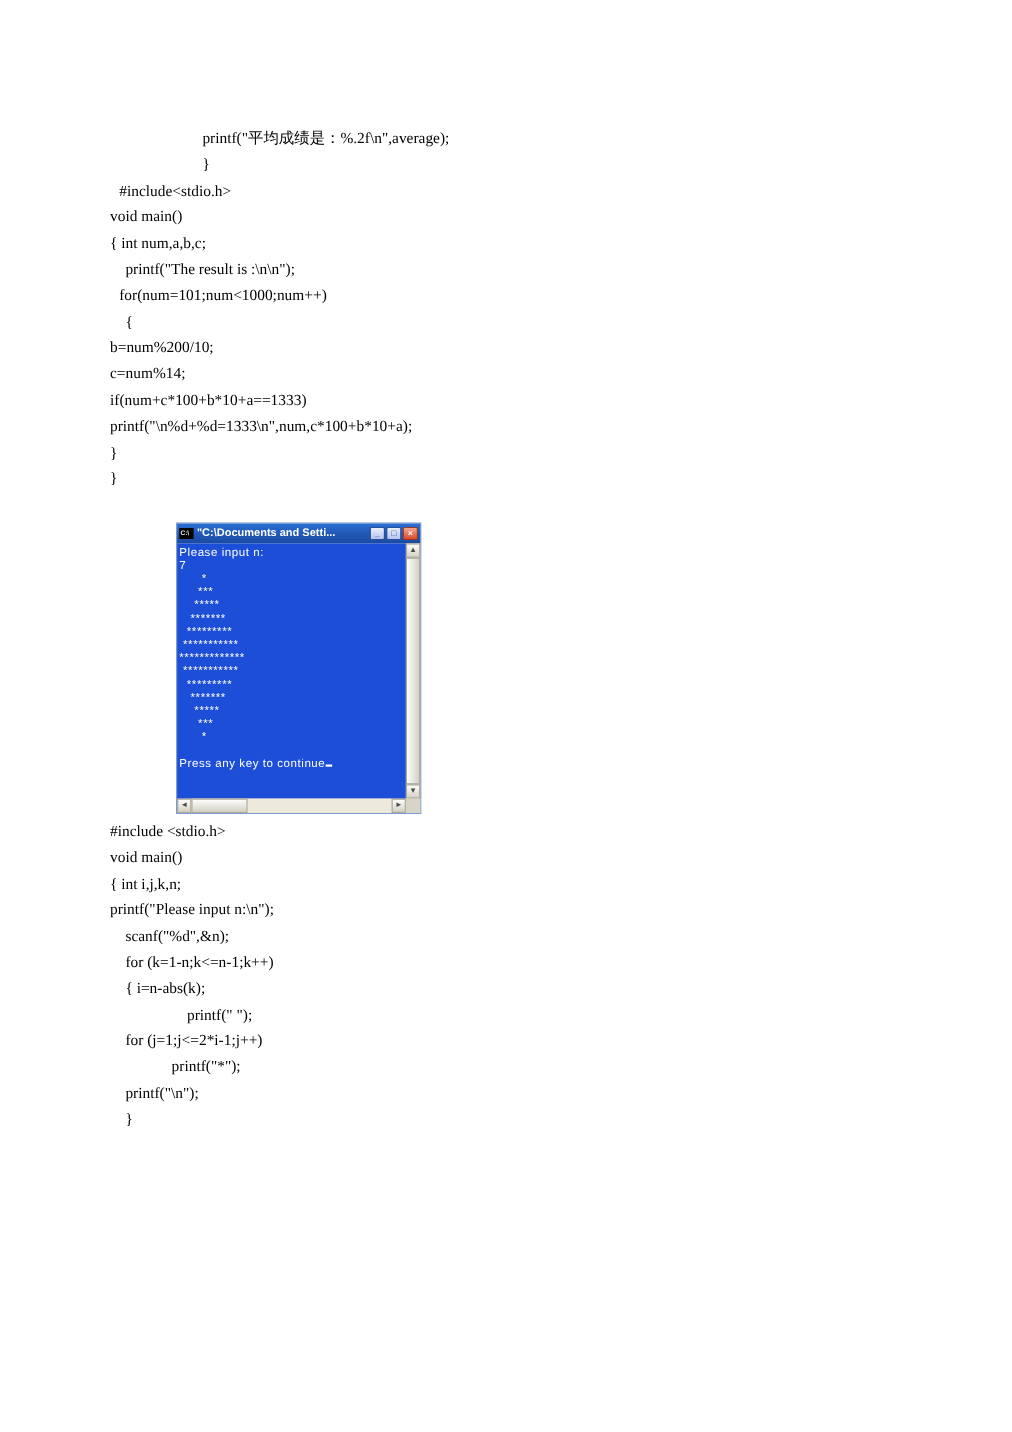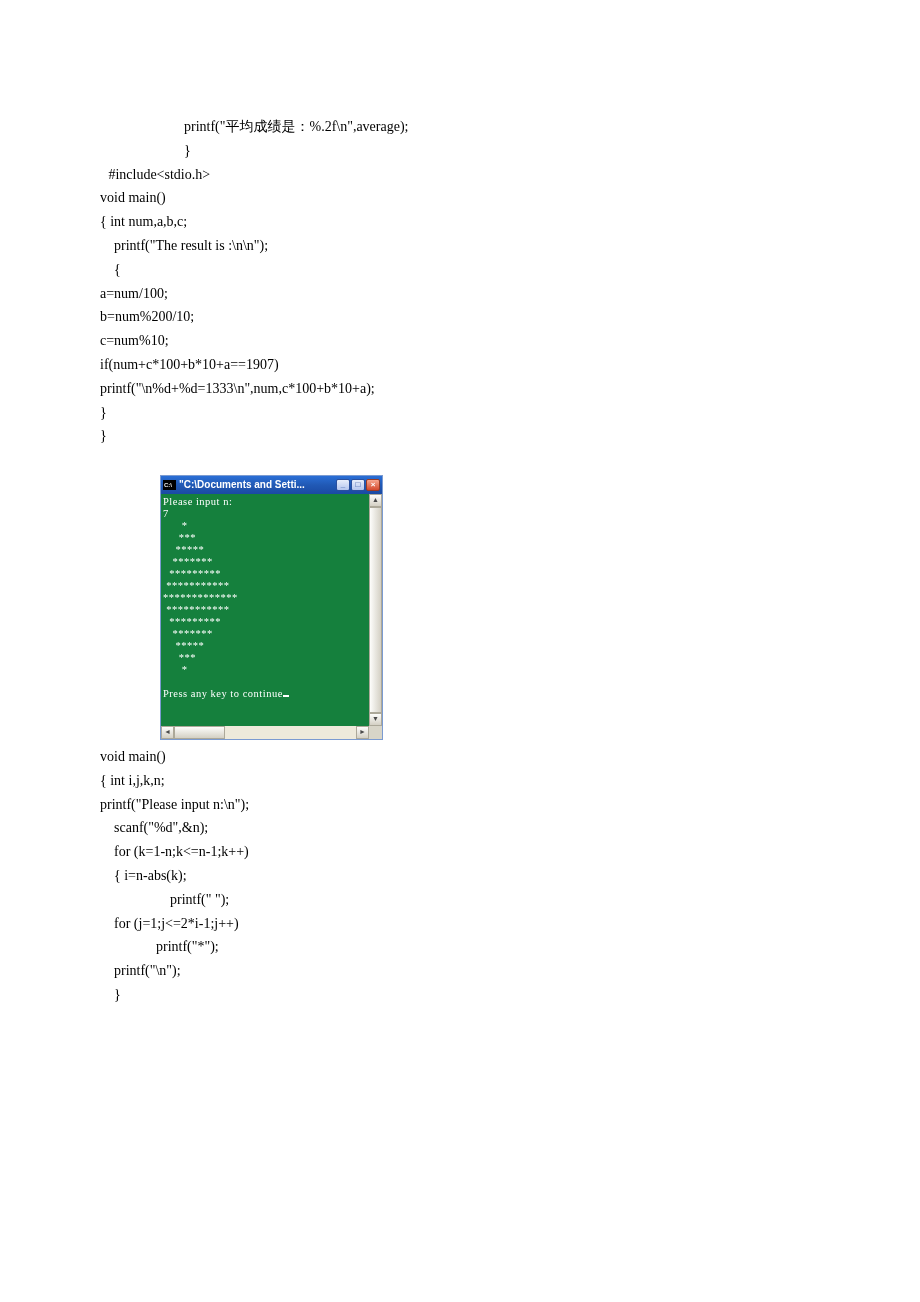--- a/index.html
+++ b/index.html
@@ -70,23 +70,23 @@
       box-sizing: border-box;
     }
     .win-btn.close {
       background: linear-gradient(to bottom,#f7a68e,#d54a2e);
       color: #fff;
       font-weight: bold;
       border-color: #9a3a24;
     }
     .console-body-wrap { display: flex; }
     .console-body {
-      background: #15803d;
+      background: #1d4ed8;
       color: #fff;
-      font-family: Liberation Serif, serif;
+      font-family: Liberation Sans, sans-serif;
       font-size: 10.5px;
       line-height: 12px;
       white-space: pre;
       padding: 2px 0 2px 2px;
       flex: 1;
       min-height: 232px;
       box-sizing: border-box;
       letter-spacing: 0.5px;
     }
     .vscrollbar {
@@ -153,25 +153,25 @@
 
 <div class="page">
 
   <p class="para indent-3">printf("平均成绩是：%.2f\n",average);</p>
   <p class="para indent-3">}</p>
 
   <p class="para indent-half">#include&lt;stdio.h&gt;</p>
   <p class="para">void main()</p>
   <p class="para">{    int num,a,b,c;</p>
   <p class="para indent-1">printf("The result is :\n\n");</p>
+  <p class="para indent-half">for(num=101;num&lt;1000;num++)</p>
   <p class="para indent-1">{</p>
-  <p class="para">a=num/100;</p>
   <p class="para">b=num%200/10;</p>
-  <p class="para">c=num%10;</p>
-  <p class="para">if(num+c*100+b*10+a==1907)</p>
+  <p class="para">c=num%14;</p>
+  <p class="para">if(num+c*100+b*10+a==1333)</p>
   <p class="para">printf("\n%d+%d=1333\n",num,c*100+b*10+a);</p>
   <p class="para">}</p>
   <p class="para">}</p>
 
   <div class="spacer"></div>
 
 
   <div class="console-wrap">
     <div class="titlebar">
       <span class="cmd-icon">C:\</span>
@@ -211,20 +211,21 @@
     <div class="hscrollbar">
       <div class="hsb-btn">◄</div>
       <div class="hsb-track">
           <div class="hsb-thumb"></div>
         </div>
       <div class="hsb-btn">►</div>
       <div class="hsb-corner"></div>
     </div>
   </div>
 
+  <p class="para">#include &lt;stdio.h&gt;</p>
   <p class="para">void main()</p>
   <p class="para">{ int i,j,k,n;</p>
   <p class="para">printf("Please input n:\n");</p>
   <p class="para indent-1">scanf("%d",&amp;n);</p>
   <p class="para indent-1">for (k=1-n;k&lt;=n-1;k++)</p>
   <p class="para indent-1">{     i=n-abs(k);</p>
   <p class="para" style="padding-left:5em">printf(" ");</p>
   <p class="para indent-1">for (j=1;j&lt;=2*i-1;j++)</p>
   <p class="para" style="padding-left:4em">printf("*");</p>
   <p class="para indent-1">printf("\n");</p>

